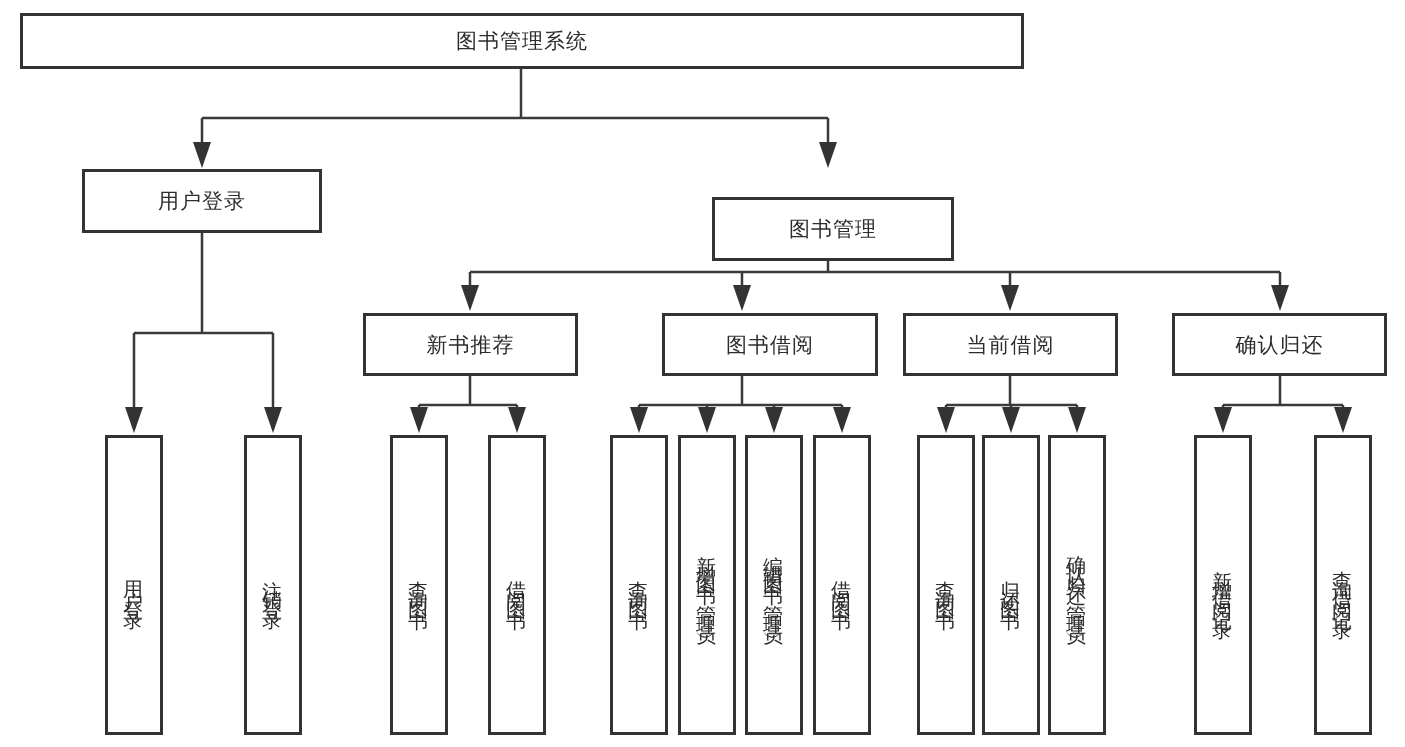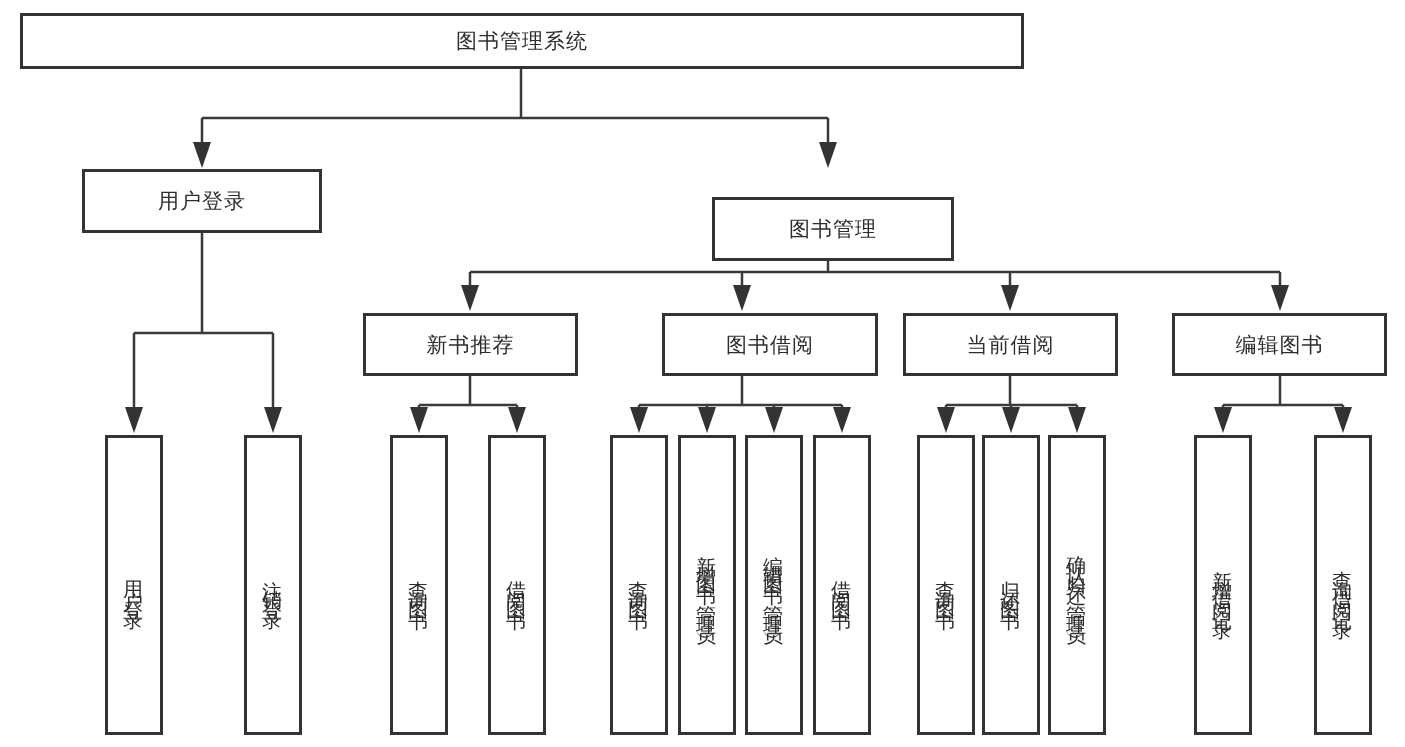--- a/index.html
+++ b/index.html
@@ -125,21 +125,21 @@
   <div class="node" style="left:363px; top:313px; width:215px; height:63px;">
     <span class="hlabel">新书推荐</span>
   </div>
   <div class="node" style="left:634px; top:313px; width:216px; height:63px;margin-left:28px;">
     <span class="hlabel">图书借阅</span>
   </div>
   <div class="node" style="left:903px; top:313px; width:215px; height:63px;">
     <span class="hlabel">当前借阅</span>
   </div>
   <div class="node" style="left:1172px; top:313px; width:215px; height:63px;">
-    <span class="hlabel">编辑图书</span>
+    <span class="hlabel">确认归还</span>
   </div>
 
   <div class="node vbox" style="left:105px;">
     <span class="vlabel">用户登录</span>
   </div>
   <div class="node vbox" style="left:244px;">
     <span class="vlabel">注销登录</span>
   </div>
 
   <div class="node vbox" style="left:390px;">

